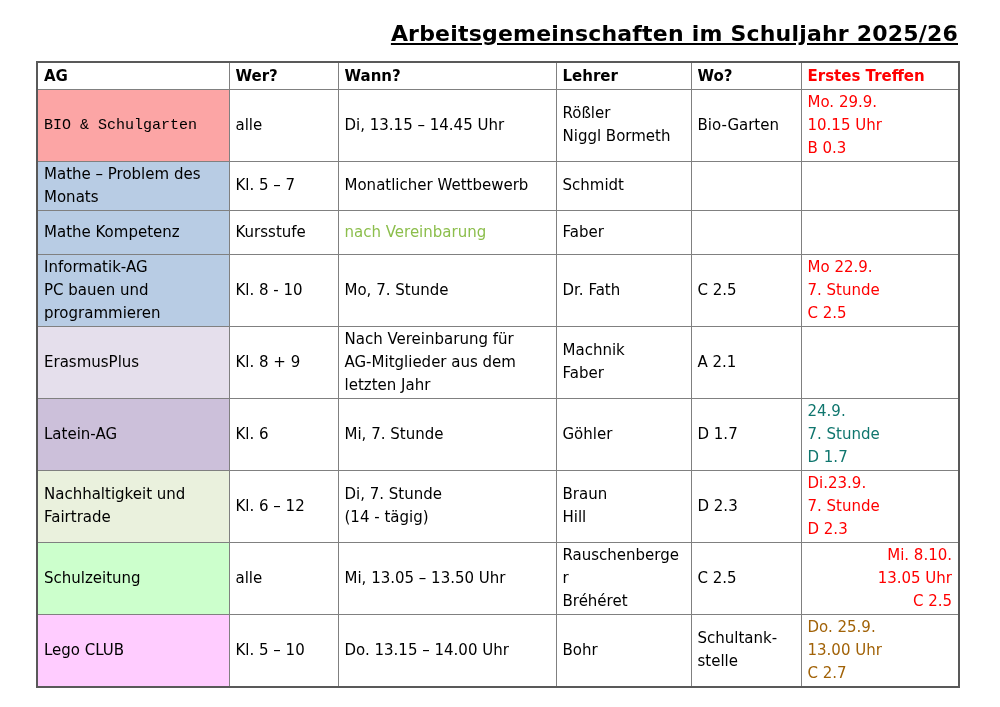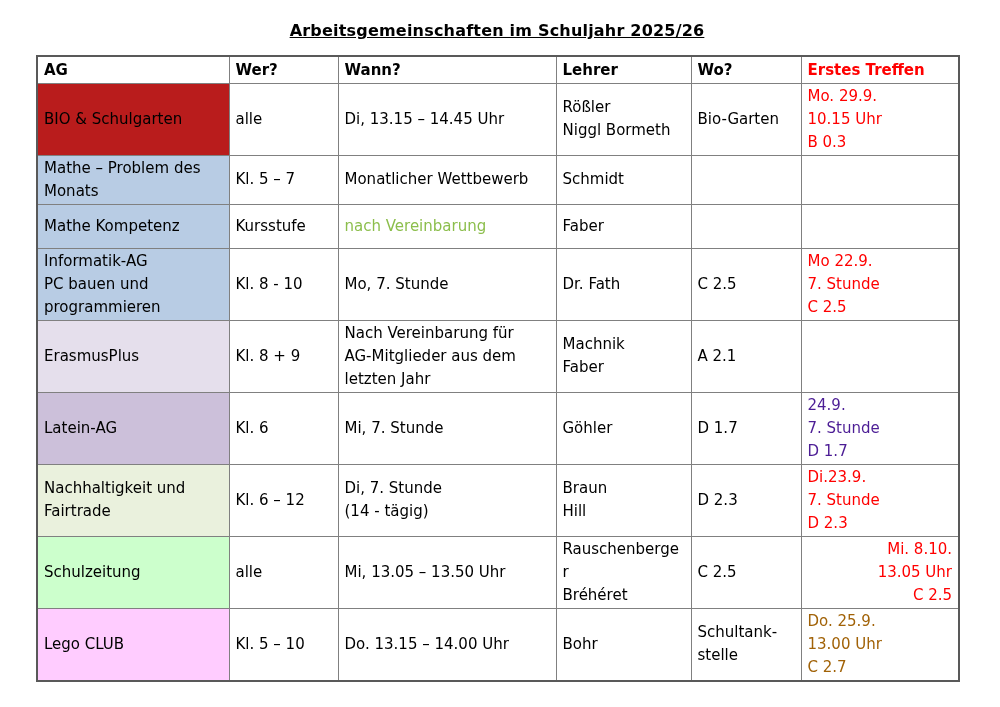--- a/index.html
+++ b/index.html
@@ -13,22 +13,22 @@
     overflow: hidden;
   }
   .page {
     box-sizing: border-box;
     padding-top: 21px;
     margin-left: 36px;
     width: 922px;
   }
   .title {
     margin: 0 0 15px 0;
-    text-align: center;
-    font-size: 16px;
+    text-align: right;
+    font-size: 22px;
     font-weight: bold;
     text-decoration: underline;
     letter-spacing: 0.2px;
   }
   table.ag-table {
     border-collapse: collapse;
     table-layout: fixed;
     width: 922px;
     border: 2px solid #595959;
   }
@@ -86,21 +86,21 @@
           <th>AG</th>
           <th>Wer?</th>
           <th>Wann?</th>
           <th>Lehrer</th>
           <th>Wo?</th>
           <th style="color: rgb(255, 0, 0);">Erstes Treffen</th>
         </tr>
     </thead>
     <tbody>
         <tr>
-          <td style="background-color: #b91c1c;">
+          <td style="background-color: #fca5a5; font-family: Liberation Mono, monospace;">
             <div class="line">BIO &amp; Schulgarten</div>
           </td>
           <td>
             <div class="line">alle</div>
           </td>
           <td>
             <div class="line">Di, 13.15 – 14.45 Uhr</div>
           </td>
           <td>
             <div class="line">Rößler</div>
@@ -202,21 +202,21 @@
           </td>
           <td>
             <div class="line">Mi, 7. Stunde</div>
           </td>
           <td>
             <div class="line">Göhler</div>
           </td>
           <td>
             <div class="line">D 1.7</div>
           </td>
-          <td style="color: #4c1d95;">
+          <td style="color: #0f766e;">
             <div class="line">24.9.</div>
             <div class="line">7. Stunde</div>
             <div class="line">D 1.7</div>
           </td>
         </tr>
         <tr>
           <td style="background-color: rgb(234, 241, 221);">
             <div class="line">Nachhaltigkeit und</div>
             <div class="line">Fairtrade</div>
           </td>

